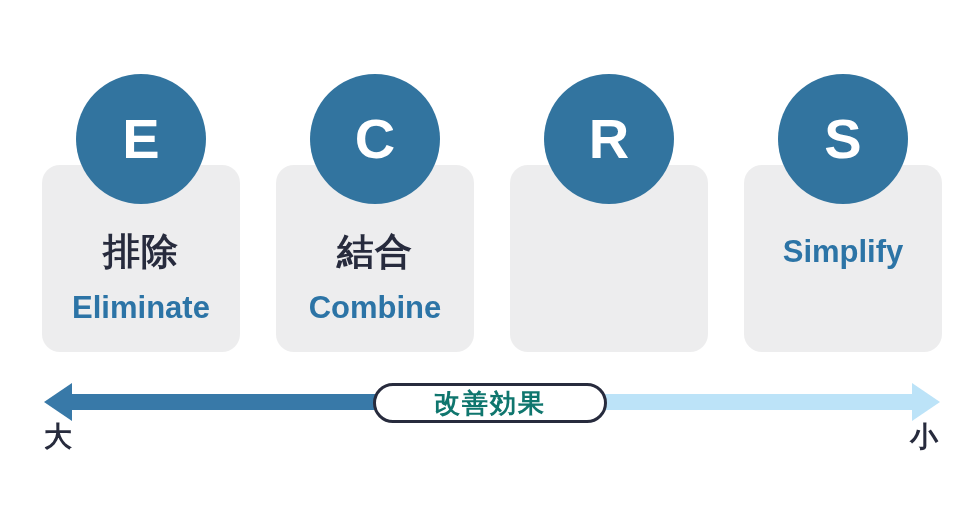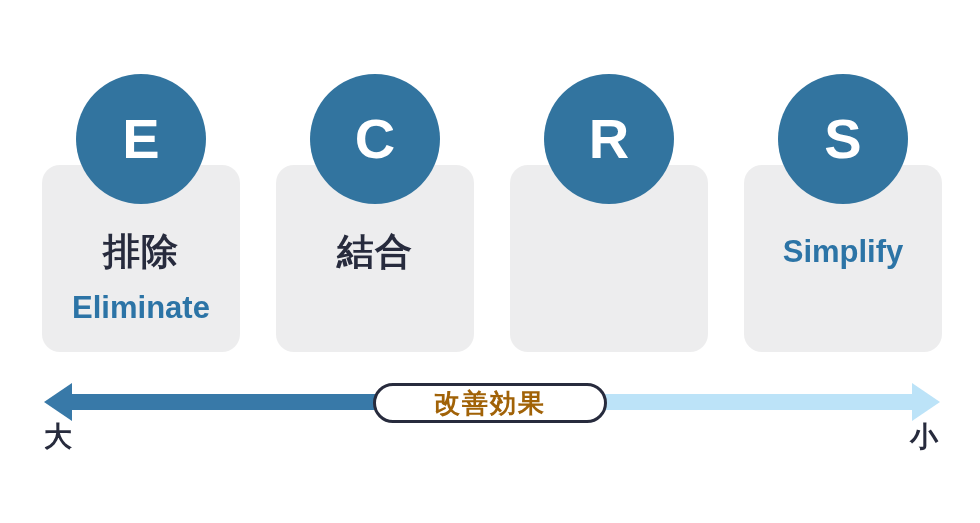--- a/index.html
+++ b/index.html
@@ -90,21 +90,21 @@
     border-radius: 24px;
     box-sizing: border-box;
     display: flex;
     align-items: center;
     justify-content: center;
     z-index: 3;
   }
   .pill span {
     font-size: 26px;
     font-weight: 700;
-    color: #a16207;
+    color: #0f766e;
     letter-spacing: 2px;
     line-height: 1;
   }
   .axis-label {
     position: absolute;
     top: 48px;
     font-size: 28px;
     font-weight: 700;
     color: #272B3D;
     line-height: 1;
@@ -123,20 +123,21 @@
       <div class="title-en">Eliminate</div>
     </div>
     <div class="circle">
       <span class="letter">E</span>
     </div>
   </div>
 
   <div class="column col-1">
     <div class="card">
       <div class="title-ja">結合</div>
+      <div class="title-en">Combine</div>
     </div>
     <div class="circle">
       <span class="letter">C</span>
     </div>
   </div>
 
   <div class="column col-2">
     <div class="card">
     </div>
     <div class="circle">

